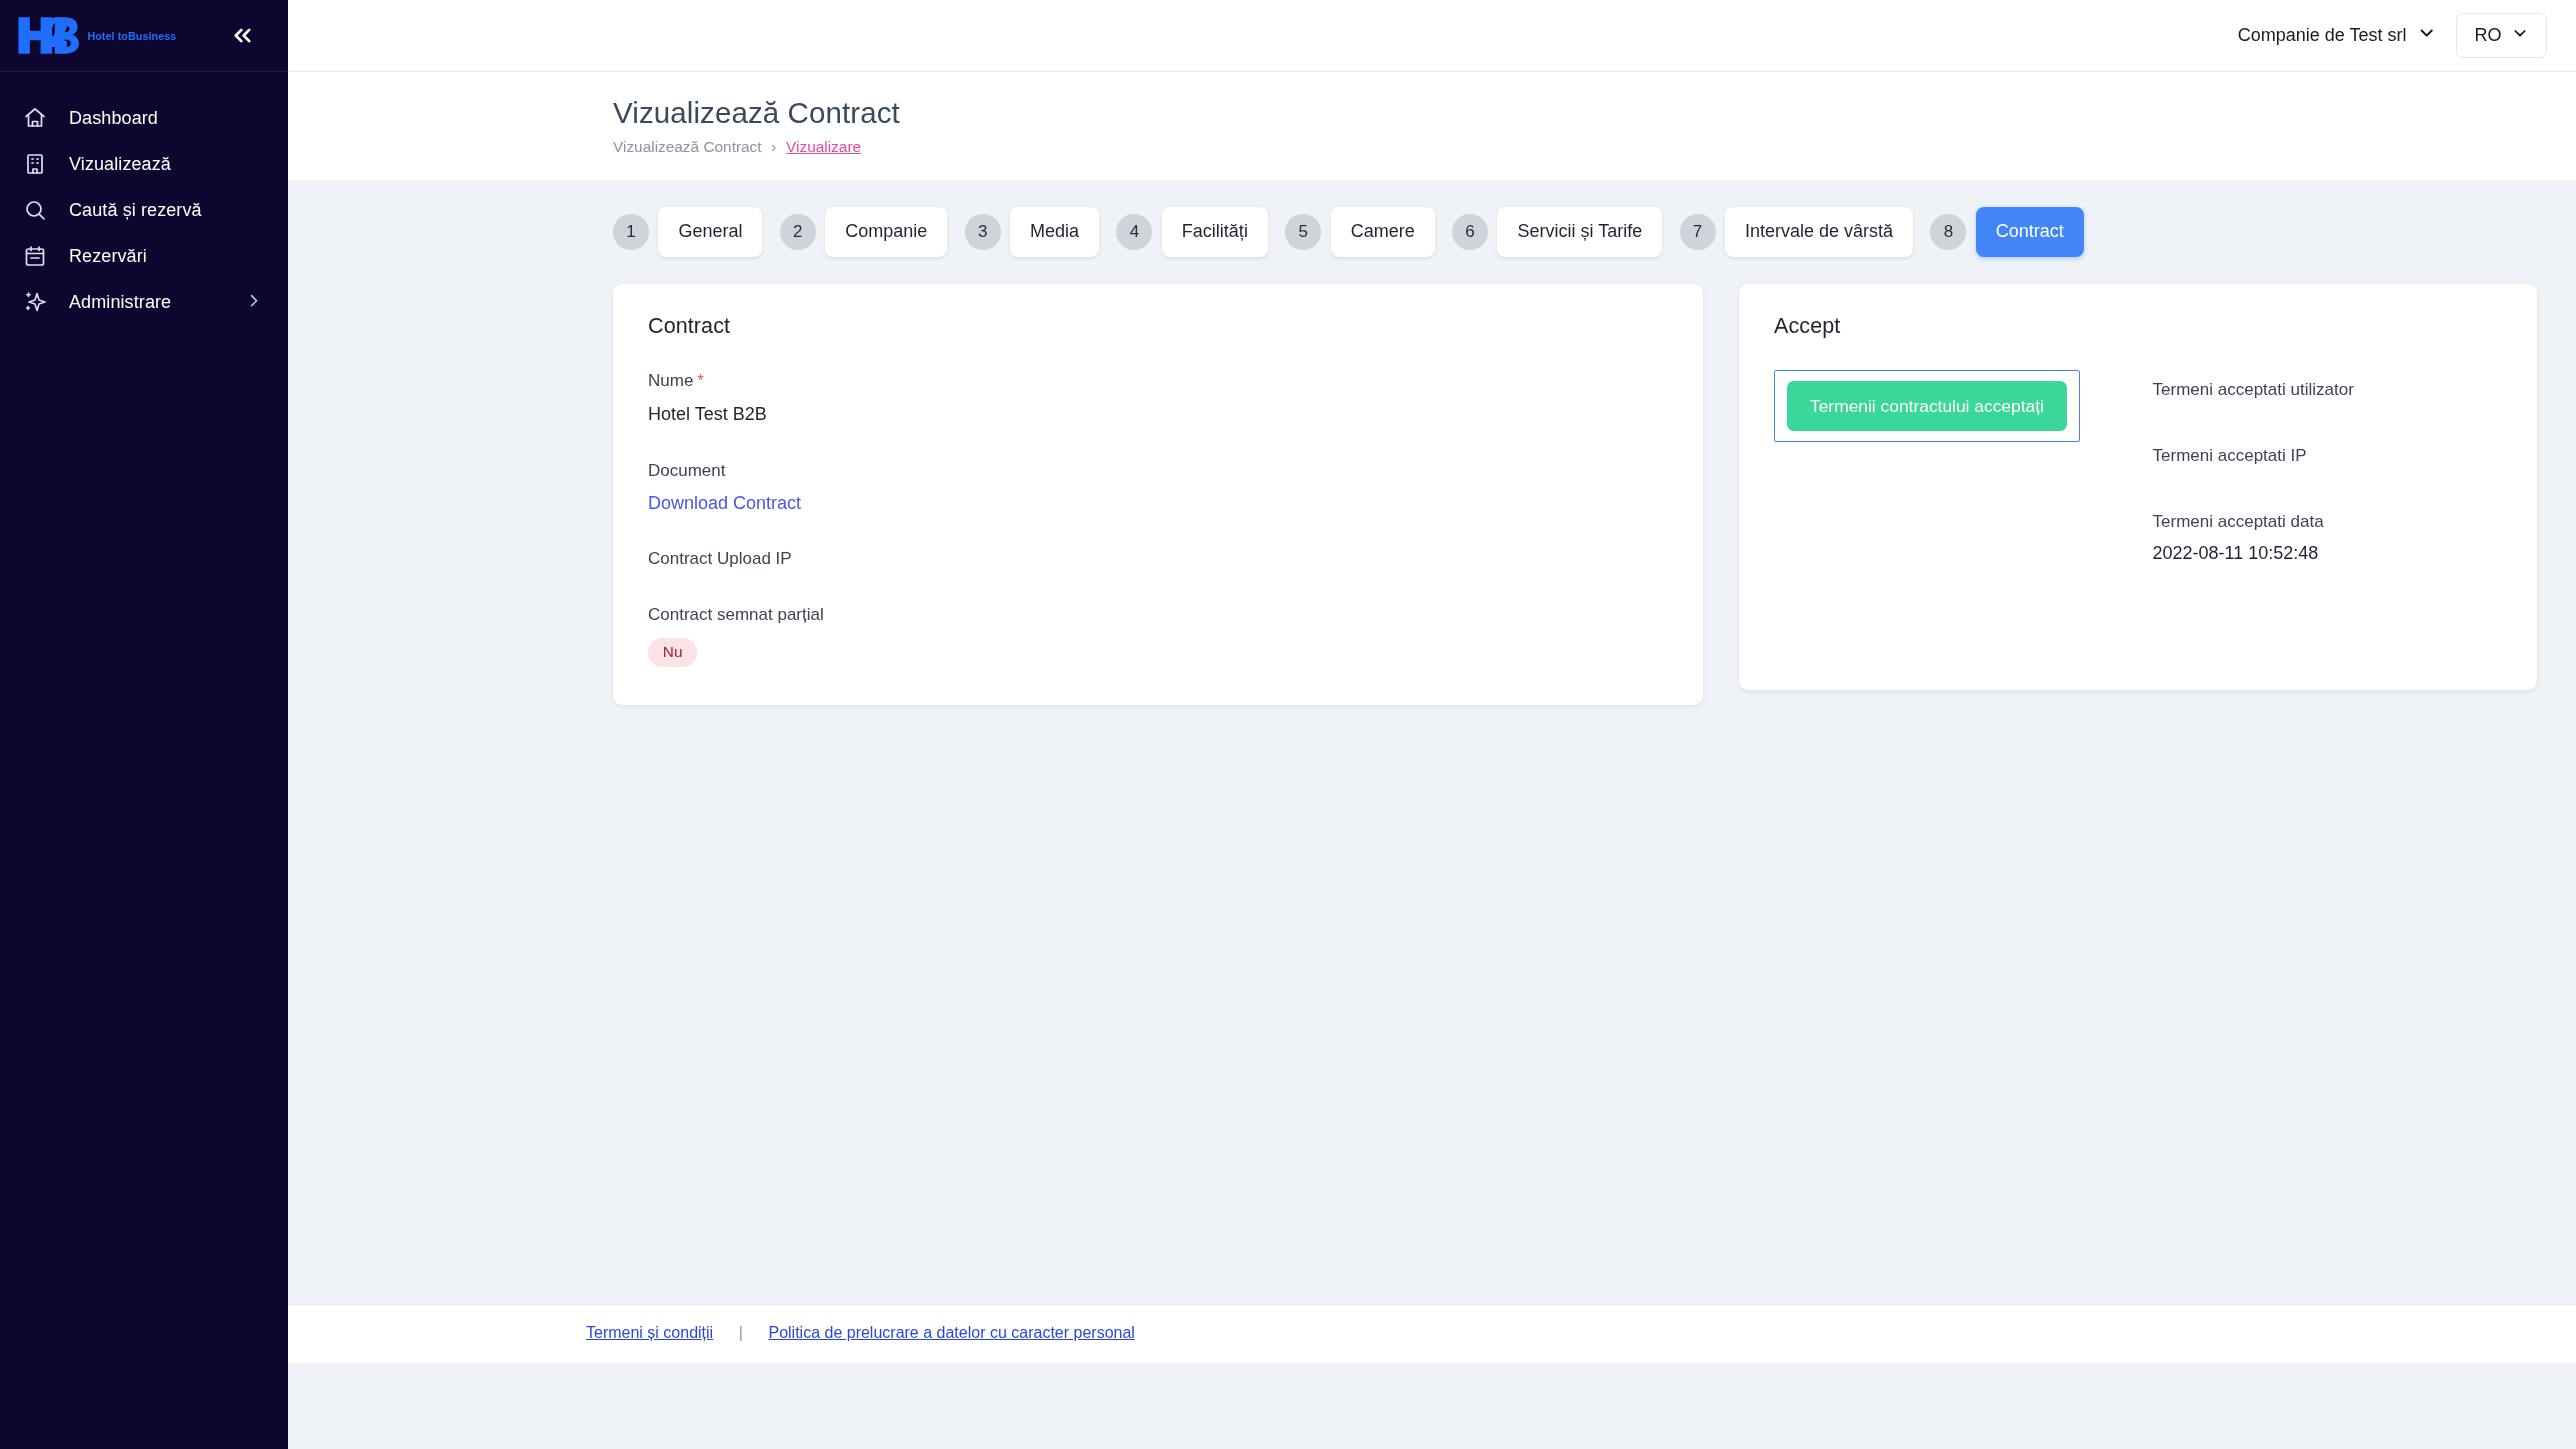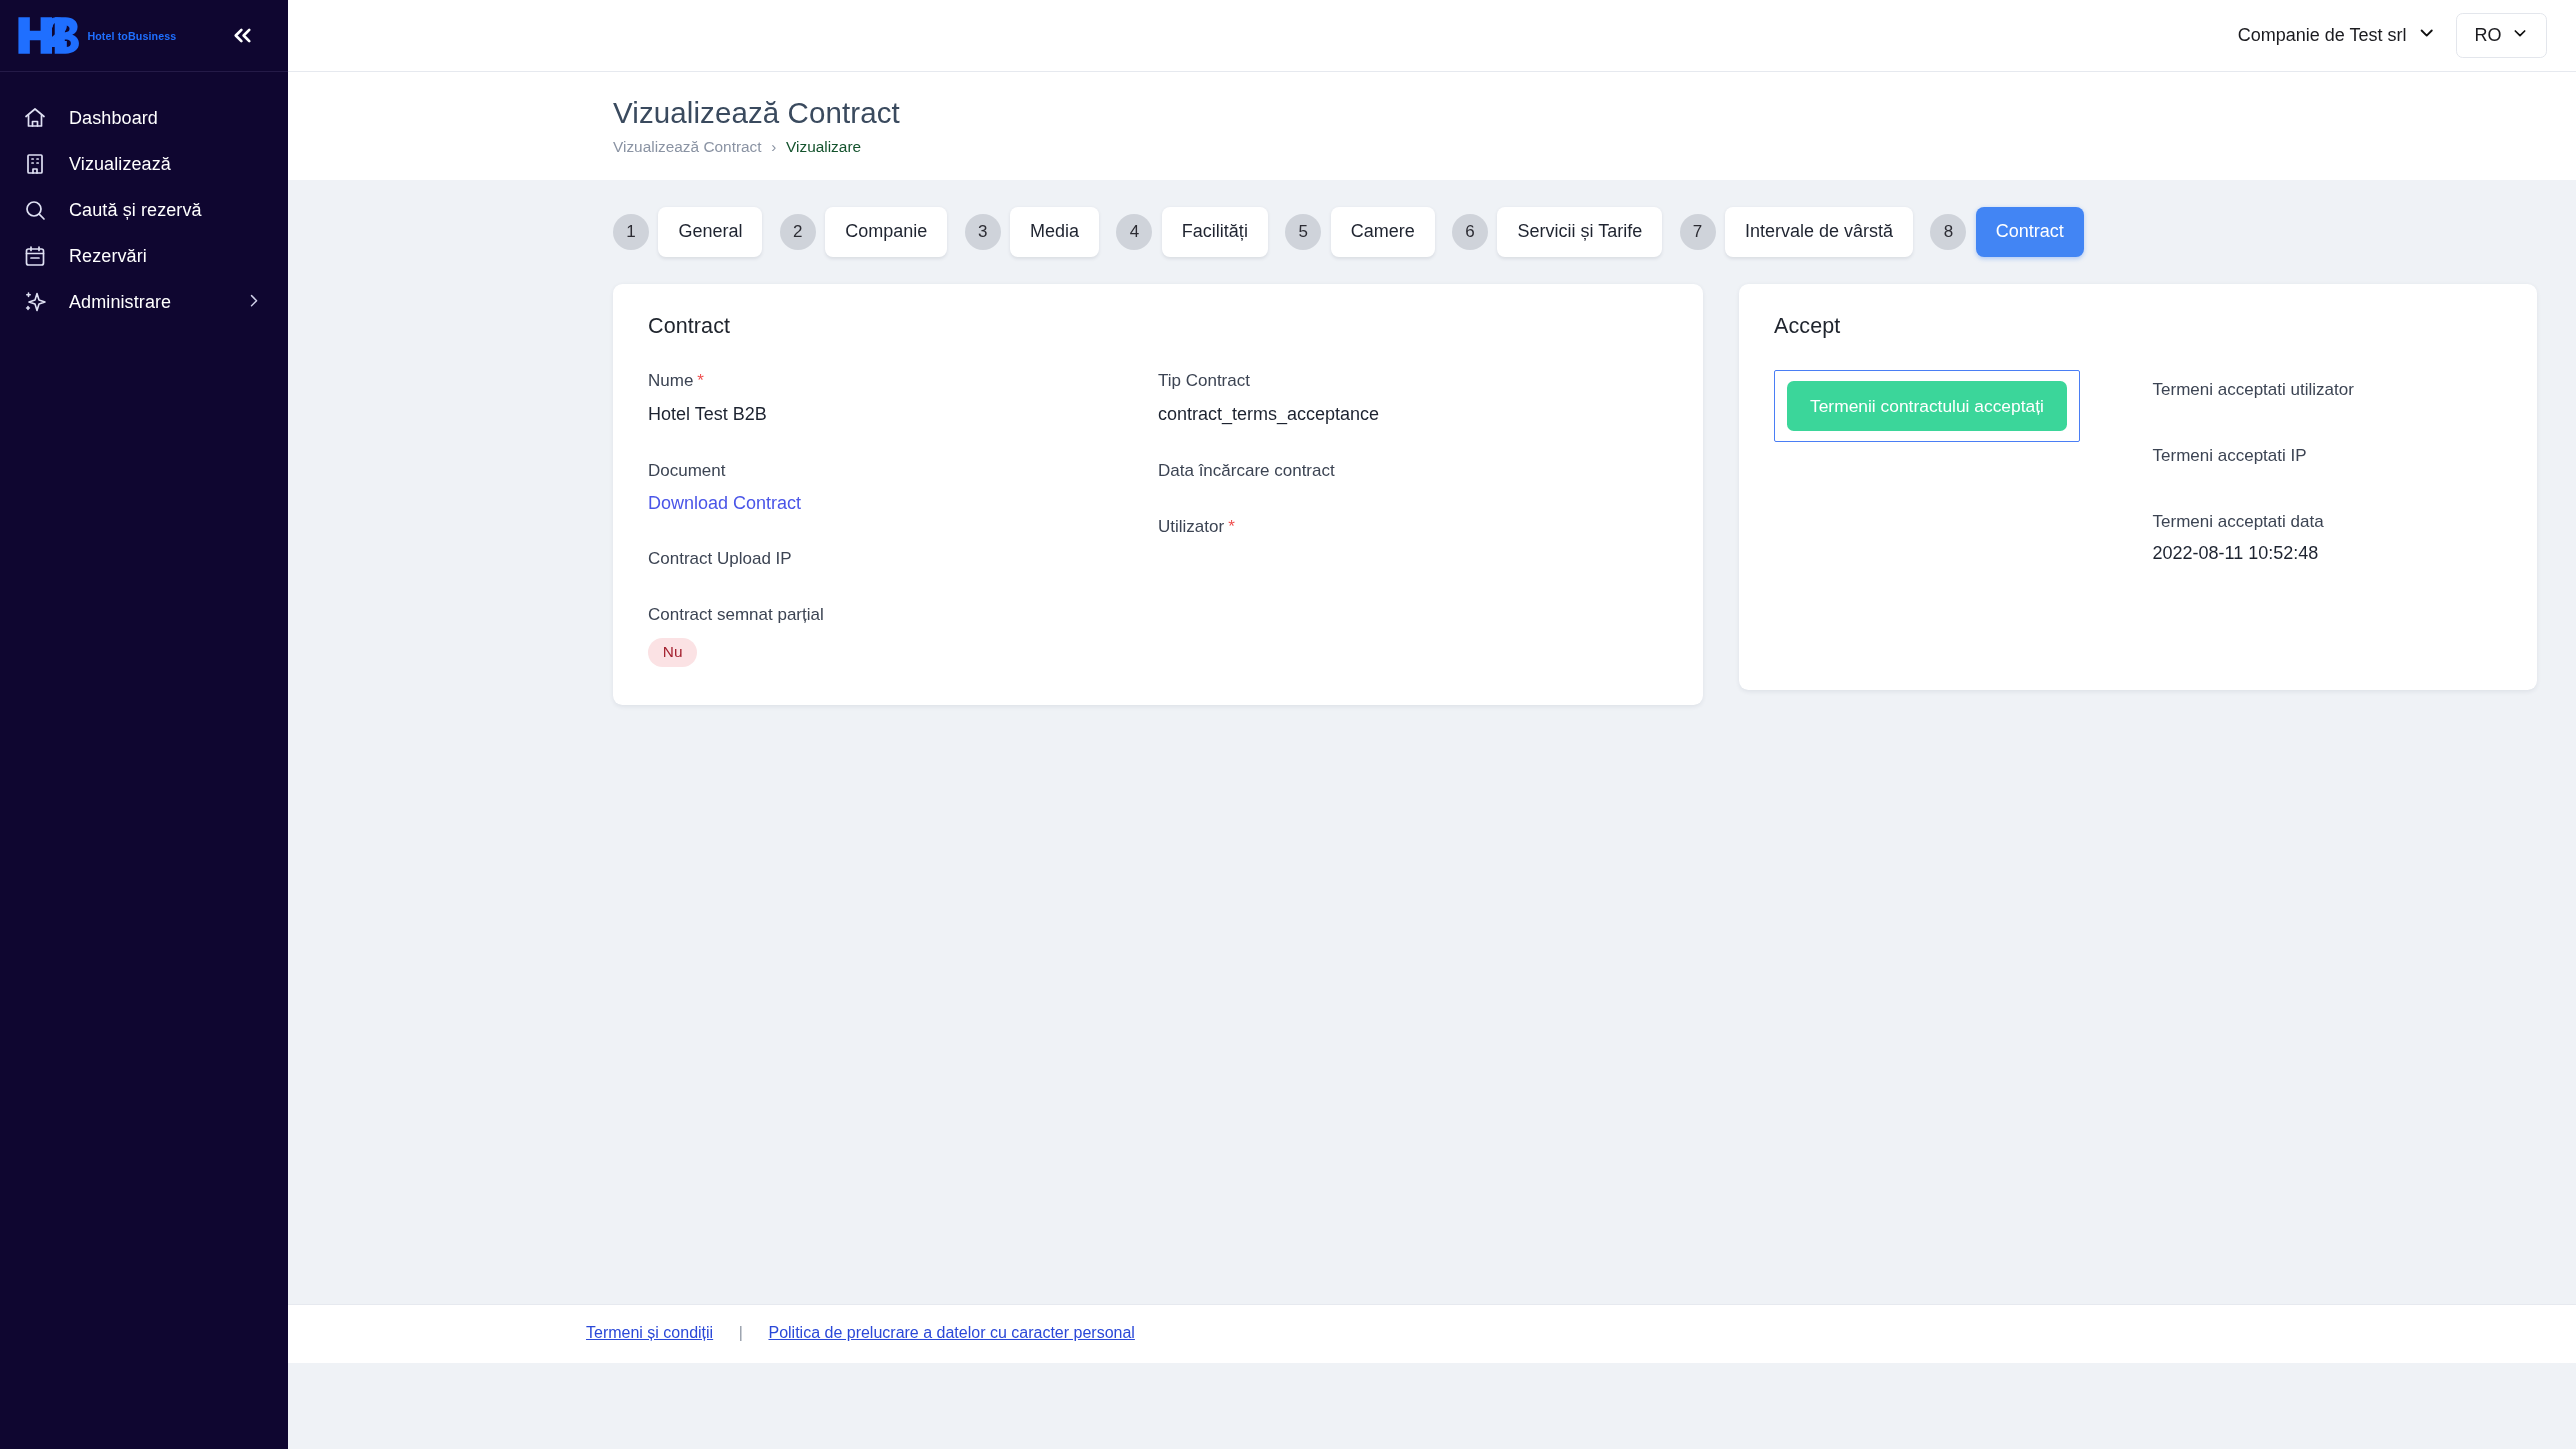--- a/index.html
+++ b/index.html
@@ -64,21 +64,21 @@
     padding: 10.7px 17.4px; background: #fff;
   }
 
   .page-head { background: #ffffff; padding: 23px 0 24px 325px; flex: 0 0 auto; }
   .page-title {
     font-size: 29.5px; font-weight: 400; color: #3a4a5e; letter-spacing: 0.1px;
     line-height: 1.22;
   }
   .breadcrumb { margin-top: 6.7px; font-size: 15.4px; color: #8a93a3; }
   .breadcrumb .sep { margin: 0 5.4px; color: #8a93a3; }
-  .breadcrumb .crumb-current { color: #14532d; cursor: pointer; }
+  .breadcrumb .crumb-current { color: #ec4899; cursor: pointer; text-decoration: underline; }
 
   .content { flex: 1 1 auto; padding: 27px 39px 0 325px; overflow: hidden; }
 
   
   .steps { display: flex; align-items: center; gap: 0; margin-bottom: 27px; }
   .step { display: flex; align-items: center; }
   .step-num {
     width: 36px; height: 36px; border-radius: 50%;
     background: #cfd3da; color: #2c2c33;
     display: flex; align-items: center; justify-content: center;
@@ -331,38 +331,20 @@
                 <div class="f-label">Contract Upload IP</div>
                 <div class="f-value empty"></div>
               </div>
 
               <div class="field">
                 <div class="f-label">Contract semnat parțial</div>
                 <span class="badge-no">Nu</span>
               </div>
             </div>
 
-            <div class="col">
-              <div class="field">
-                <div class="f-label">Tip Contract</div>
-                <div class="f-value">contract_terms_acceptance</div>
-              </div>
-
-              <div class="field">
-                <div class="f-label">Data încărcare contract</div>
-                <div class="f-value empty"></div>
-              </div>
-
-              <div class="field">
-                <div class="f-label">
-                  <span>Utilizator</span><span class="req">*</span>
-                </div>
-                <div class="f-value empty"></div>
-              </div>
-            </div>
 
           </div>
         </section>
 
         <section class="card card-accept">
           <h2 class="card-title">Accept</h2>
           <div class="accept-grid">
 
             <div class="accept-left">
               <div class="accept-focus">

